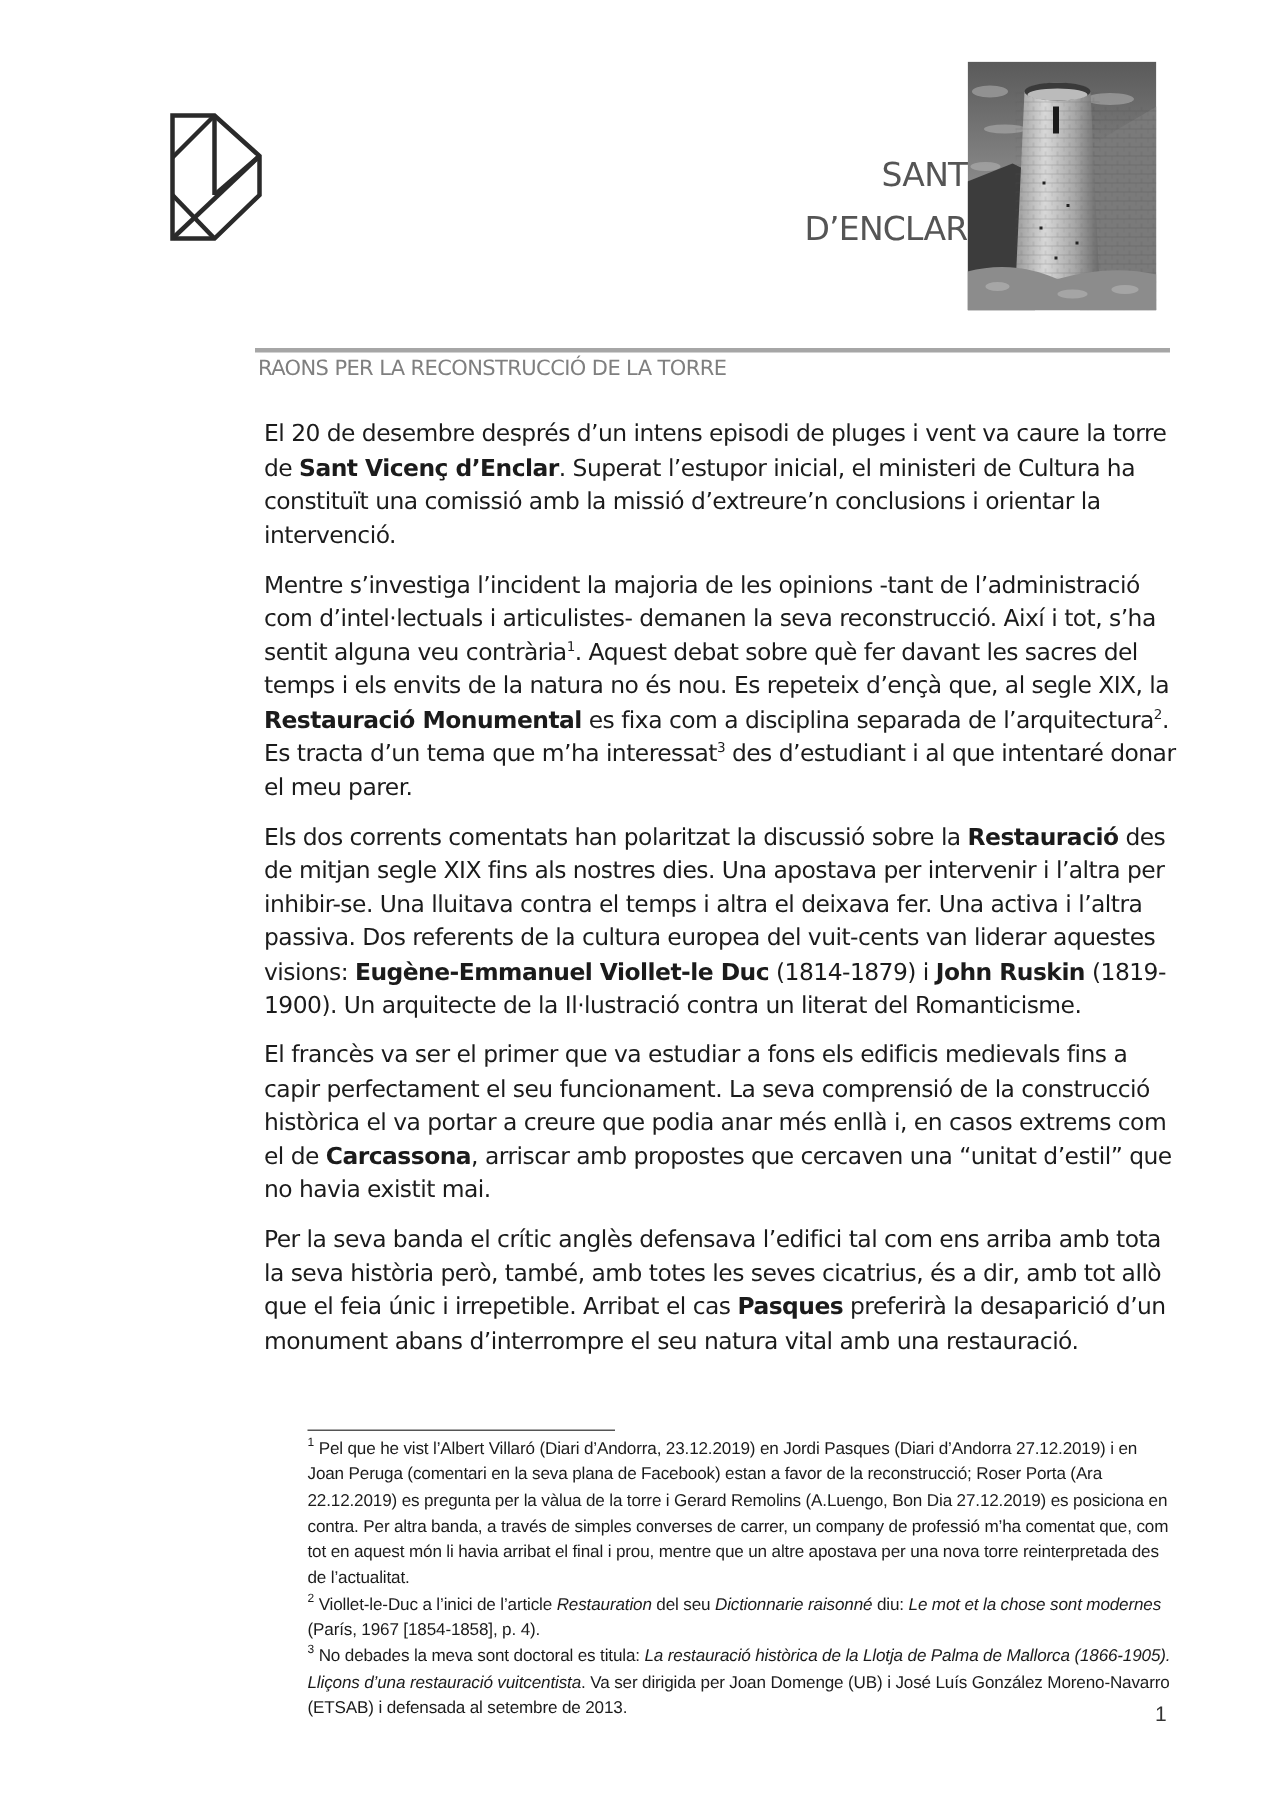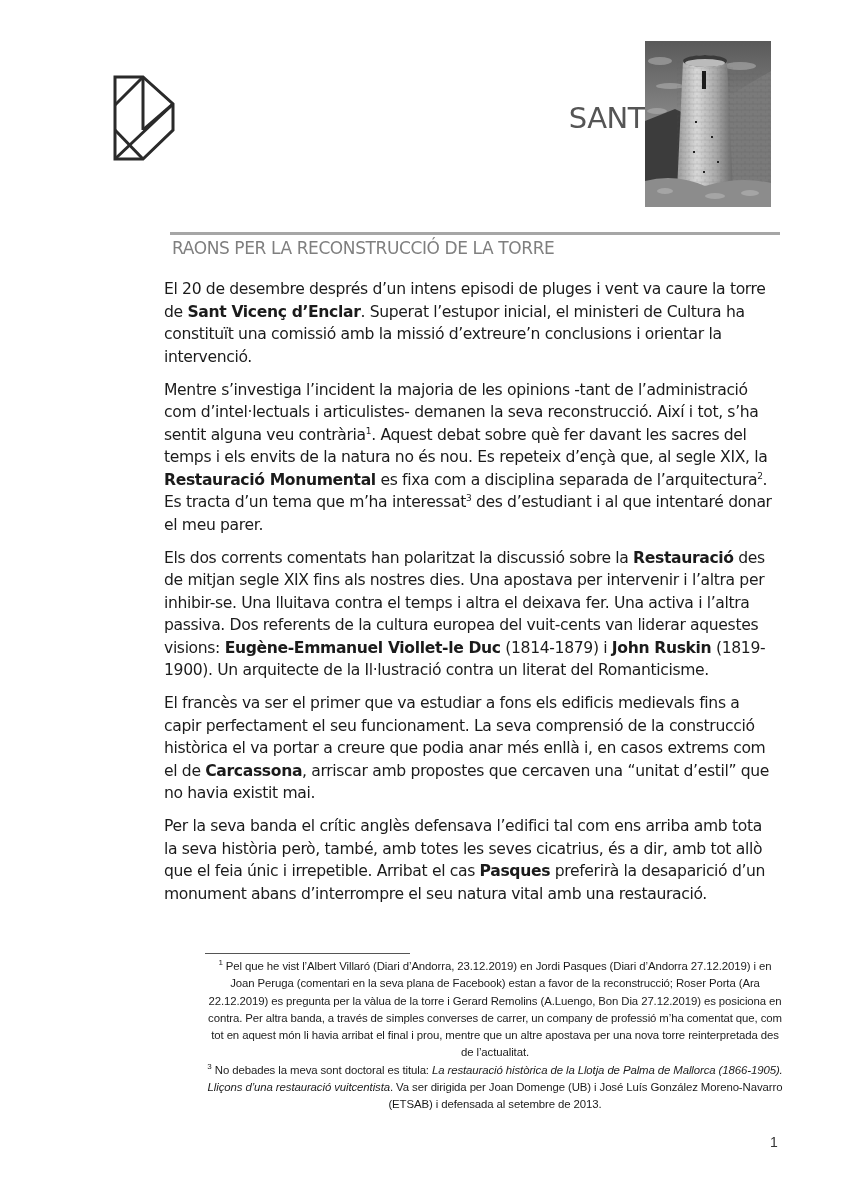--- a/index.html
+++ b/index.html
@@ -23,21 +23,21 @@
     height: 92px;
   }
   .title-block {
     position: absolute;
     right: 203px;
     top: 100px;
     text-align: right;
     font-family: "DejaVu Sans", sans-serif;
     font-weight: normal;
     color: #555555;
-    font-size: 29px;
+    font-size: 22px;
     line-height: 36px;
     letter-spacing: -0.5px;
     z-index: 1;
   }
   .title-block div { white-space: nowrap; }
   .photo {
     position: absolute;
     left: 645px;
     top: 41px;
     width: 126px;
@@ -50,30 +50,30 @@
     left: 170px;
     top: 232px;
     width: 610px;
     height: 3px;
     background: #a6a6a6;
   }
   .heading {
     position: absolute;
     left: 172px;
     top: 238px;
-    font-size: 17px;
+    font-size: 14px;
     color: #7f7f7f;
     letter-spacing: -0.4px;
     white-space: nowrap;
     margin: 0;
     font-weight: normal;
   }
   .body-text {
     position: absolute;
-    left: 164px;
+    left: 176px;
     top: 278px;
     width: 612px;
     font-size: 15.6px;
     line-height: 22.5px;
     letter-spacing: -0.35px;
     color: #1b1b1b;
   }
   .body-text p {
     margin: 0 0 10.5px 0;
   }
@@ -95,21 +95,21 @@
     position: absolute;
     left: 205px;
     top: 958px;
     width: 580px;
     font-family: "Liberation Sans", sans-serif;
     font-size: 11.4px;
     line-height: 17.3px;
     color: #1b1b1b;
     letter-spacing: -0.1px;
   }
-  .footnotes p { margin: 0; text-align: center; }
+  .footnotes p { margin: 0; }
   .footnotes sup {
     font-size: 8px;
     line-height: 0;
     vertical-align: 5px;
   }
   .footnotes i { font-style: italic; }
   .page-number {
     position: absolute;
     left: 770px;
     top: 1134px;
@@ -133,20 +133,21 @@
     <line x1="63" y1="32" x2="5" y2="87"></line>
 
     <line x1="5" y1="58" x2="33" y2="87"></line>
 
     <line x1="33" y1="58" x2="63" y2="32"></line>
   </g>
 </svg>
 
 <div class="title-block">
   <div>SANT</div>
+  <div>D’ENCLAR</div>
 </div>
 
 <div class="photo" title="Black and white photo of the Sant Vicenç d'Enclar round stone tower">
   <svg width="126" height="166" viewBox="0 0 126 166" xmlns="http://www.w3.org/2000/svg">
     <defs>
       <linearGradient id="sky" x1="0" y1="0" x2="0" y2="1">
         <stop offset="0" stop-color="#5a5a5a"></stop>
         <stop offset="0.5" stop-color="#8a8a8a"></stop>
         <stop offset="1" stop-color="#6a6a6a"></stop>
       </linearGradient>
@@ -211,16 +212,17 @@
   <p><span>Els dos corrents comentats han polaritzat la discussió sobre la </span><b>Restauració</b><span> des de mitjan segle XIX fins als nostres dies. Una apostava per intervenir i l’altra per inhibir-se. Una lluitava contra el temps i altra el deixava fer. Una activa i l’altra passiva. Dos referents de la cultura europea del vuit-cents van liderar aquestes visions: </span><b>Eugène-Emmanuel Viollet-le Duc</b><span> (1814-1879) i </span><b>John Ruskin</b><span> (1819-1900). Un arquitecte de la Il·lustració contra un literat del Romanticisme.</span></p>
 
   <p><span>El francès va ser el primer que va estudiar a fons els edificis medievals fins a capir perfectament el seu funcionament. La seva comprensió de la construcció històrica el va portar a creure que podia anar més enllà i, en casos extrems com el de </span><b>Carcassona</b><span>, arriscar amb propostes que cercaven una “unitat d’estil” que no havia existit mai.</span></p>
 
   <p><span>Per la seva banda el crític anglès defensava l’edifici tal com ens arriba amb tota la seva història però, també, amb totes les seves cicatrius, és a dir, amb tot allò que el feia únic i irrepetible. Arribat el cas </span><b>Pasques</b><span> preferirà la desaparició d’un monument abans d’interrompre el seu natura vital amb una restauració.</span></p>
 </div>
 
 <div class="fn-sep"></div>
 <div class="footnotes">
   <p><sup>1</sup><span> Pel que he vist  l’Albert Villaró (Diari d’Andorra, 23.12.2019) en Jordi Pasques (Diari d’Andorra 27.12.2019) i en Joan Peruga (comentari en la seva plana de Facebook) estan a favor de la reconstrucció; Roser Porta (Ara 22.12.2019) es pregunta per la vàlua de la torre i Gerard Remolins (A.Luengo, Bon Dia 27.12.2019) es posiciona en contra. Per altra banda, a través de simples converses de carrer, un company de professió m’ha comentat que, com tot en aquest món li havia arribat el final i prou, mentre que un altre apostava per una nova torre reinterpretada des de l’actualitat.</span></p>
+  <p><sup>2</sup><span> Viollet-le-Duc a l’inici de l’article </span><i>Restauration</i><span> del seu </span><i>Dictionnarie raisonné</i><span> diu: </span><i>Le mot et la chose sont modernes</i><span> (París, 1967 [1854-1858], p. 4).</span></p>
   <p><sup>3</sup><span> No debades la meva sont doctoral es titula: </span><i>La restauració històrica de la Llotja de Palma de Mallorca (1866-1905). Lliçons d’una restauració vuitcentista</i><span>. Va ser dirigida per Joan Domenge (UB) i José Luís González Moreno-Navarro (ETSAB) i defensada al setembre de 2013.</span></p>
 </div>
 
 <div class="page-number">1</div>
 
 </body></html>

